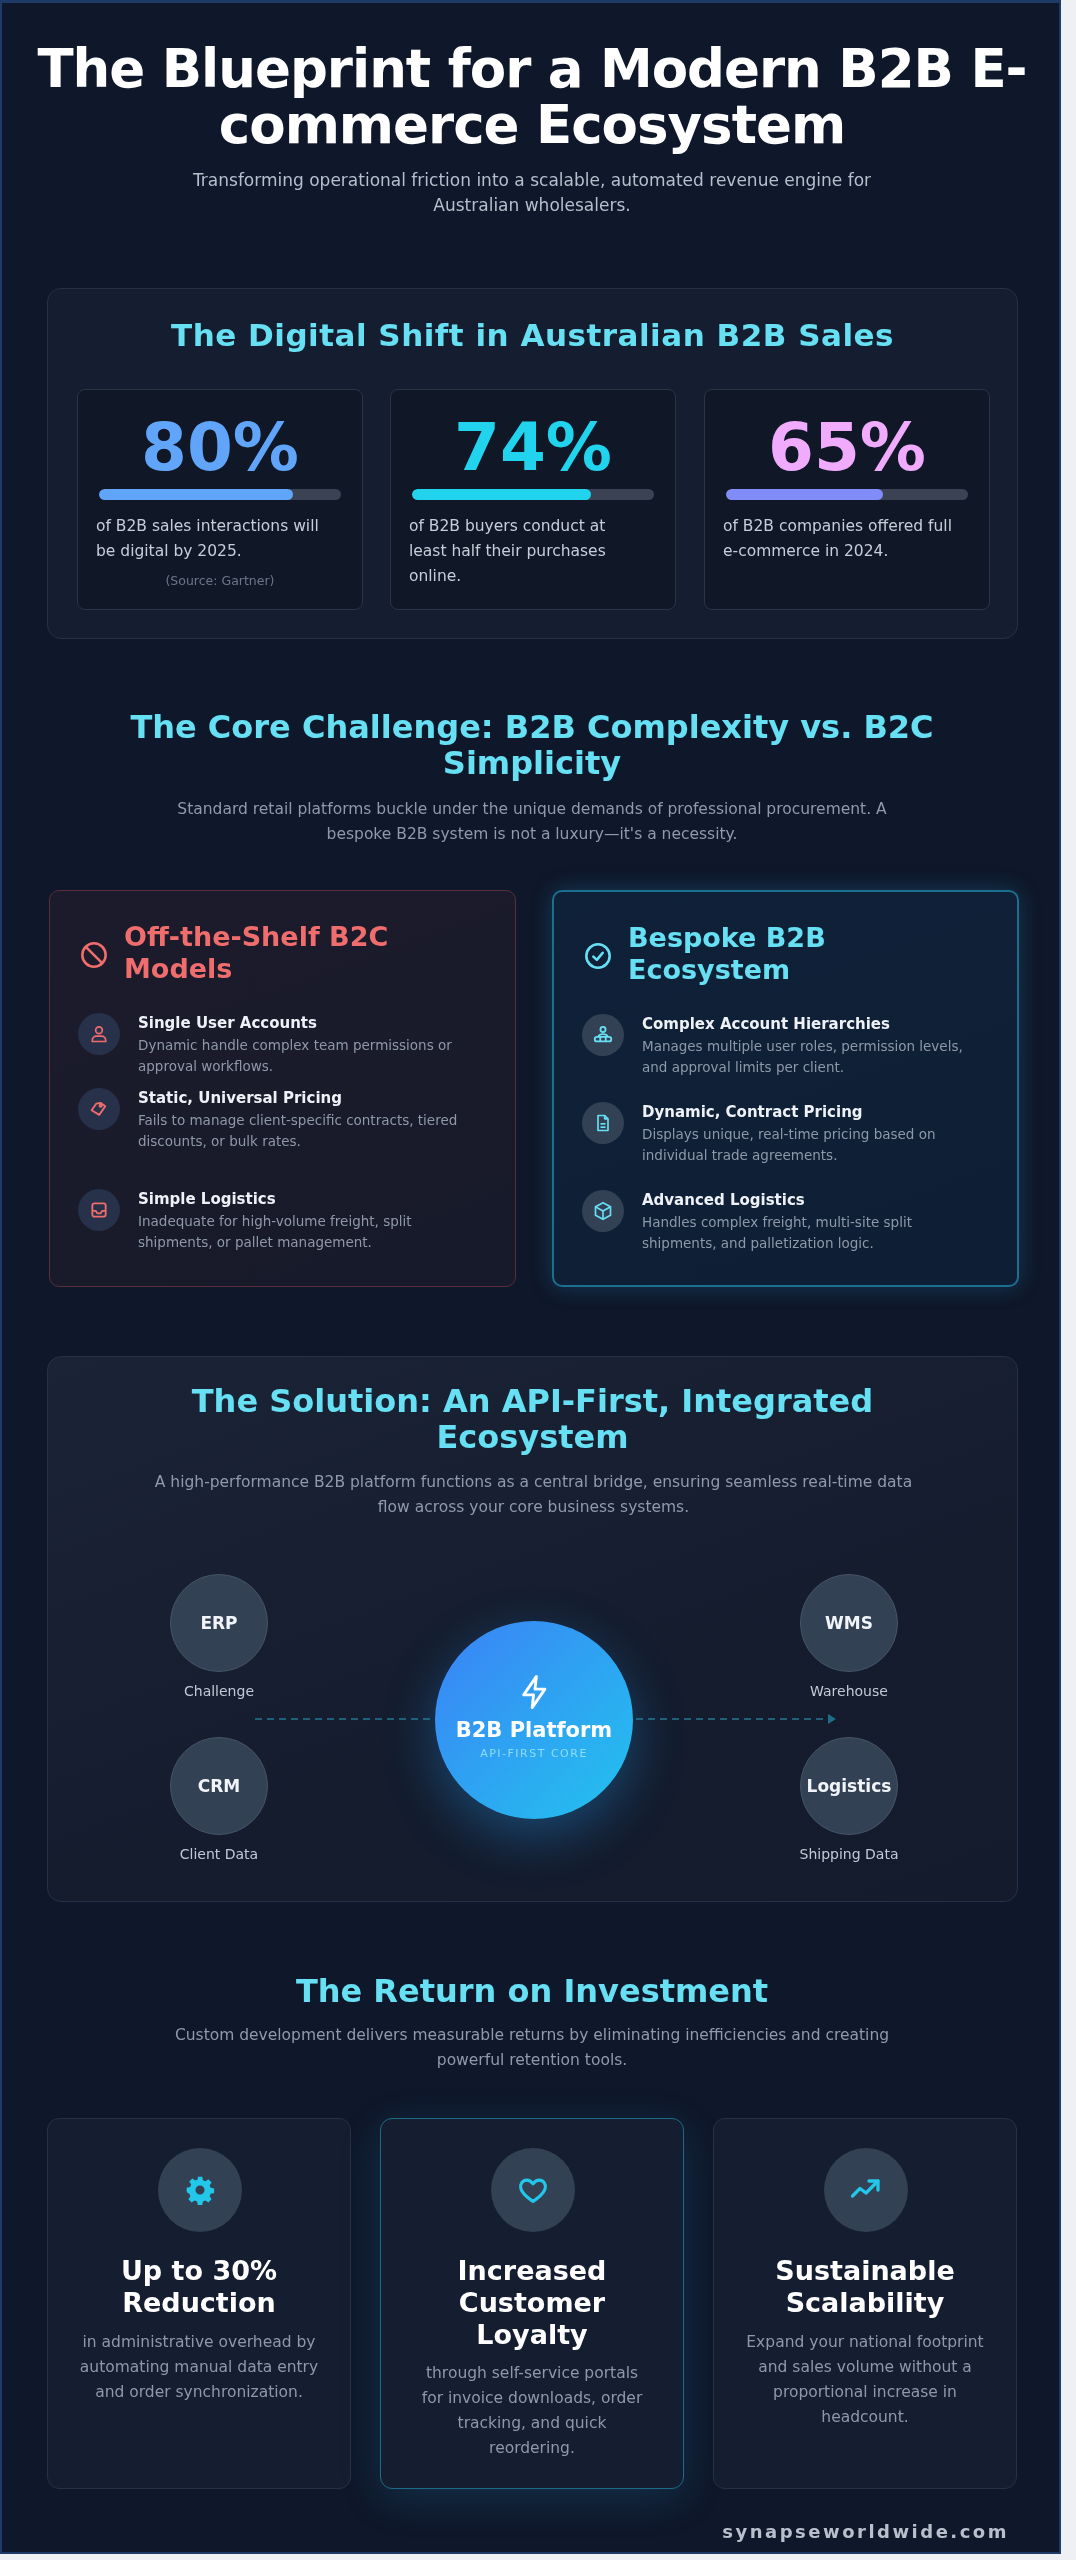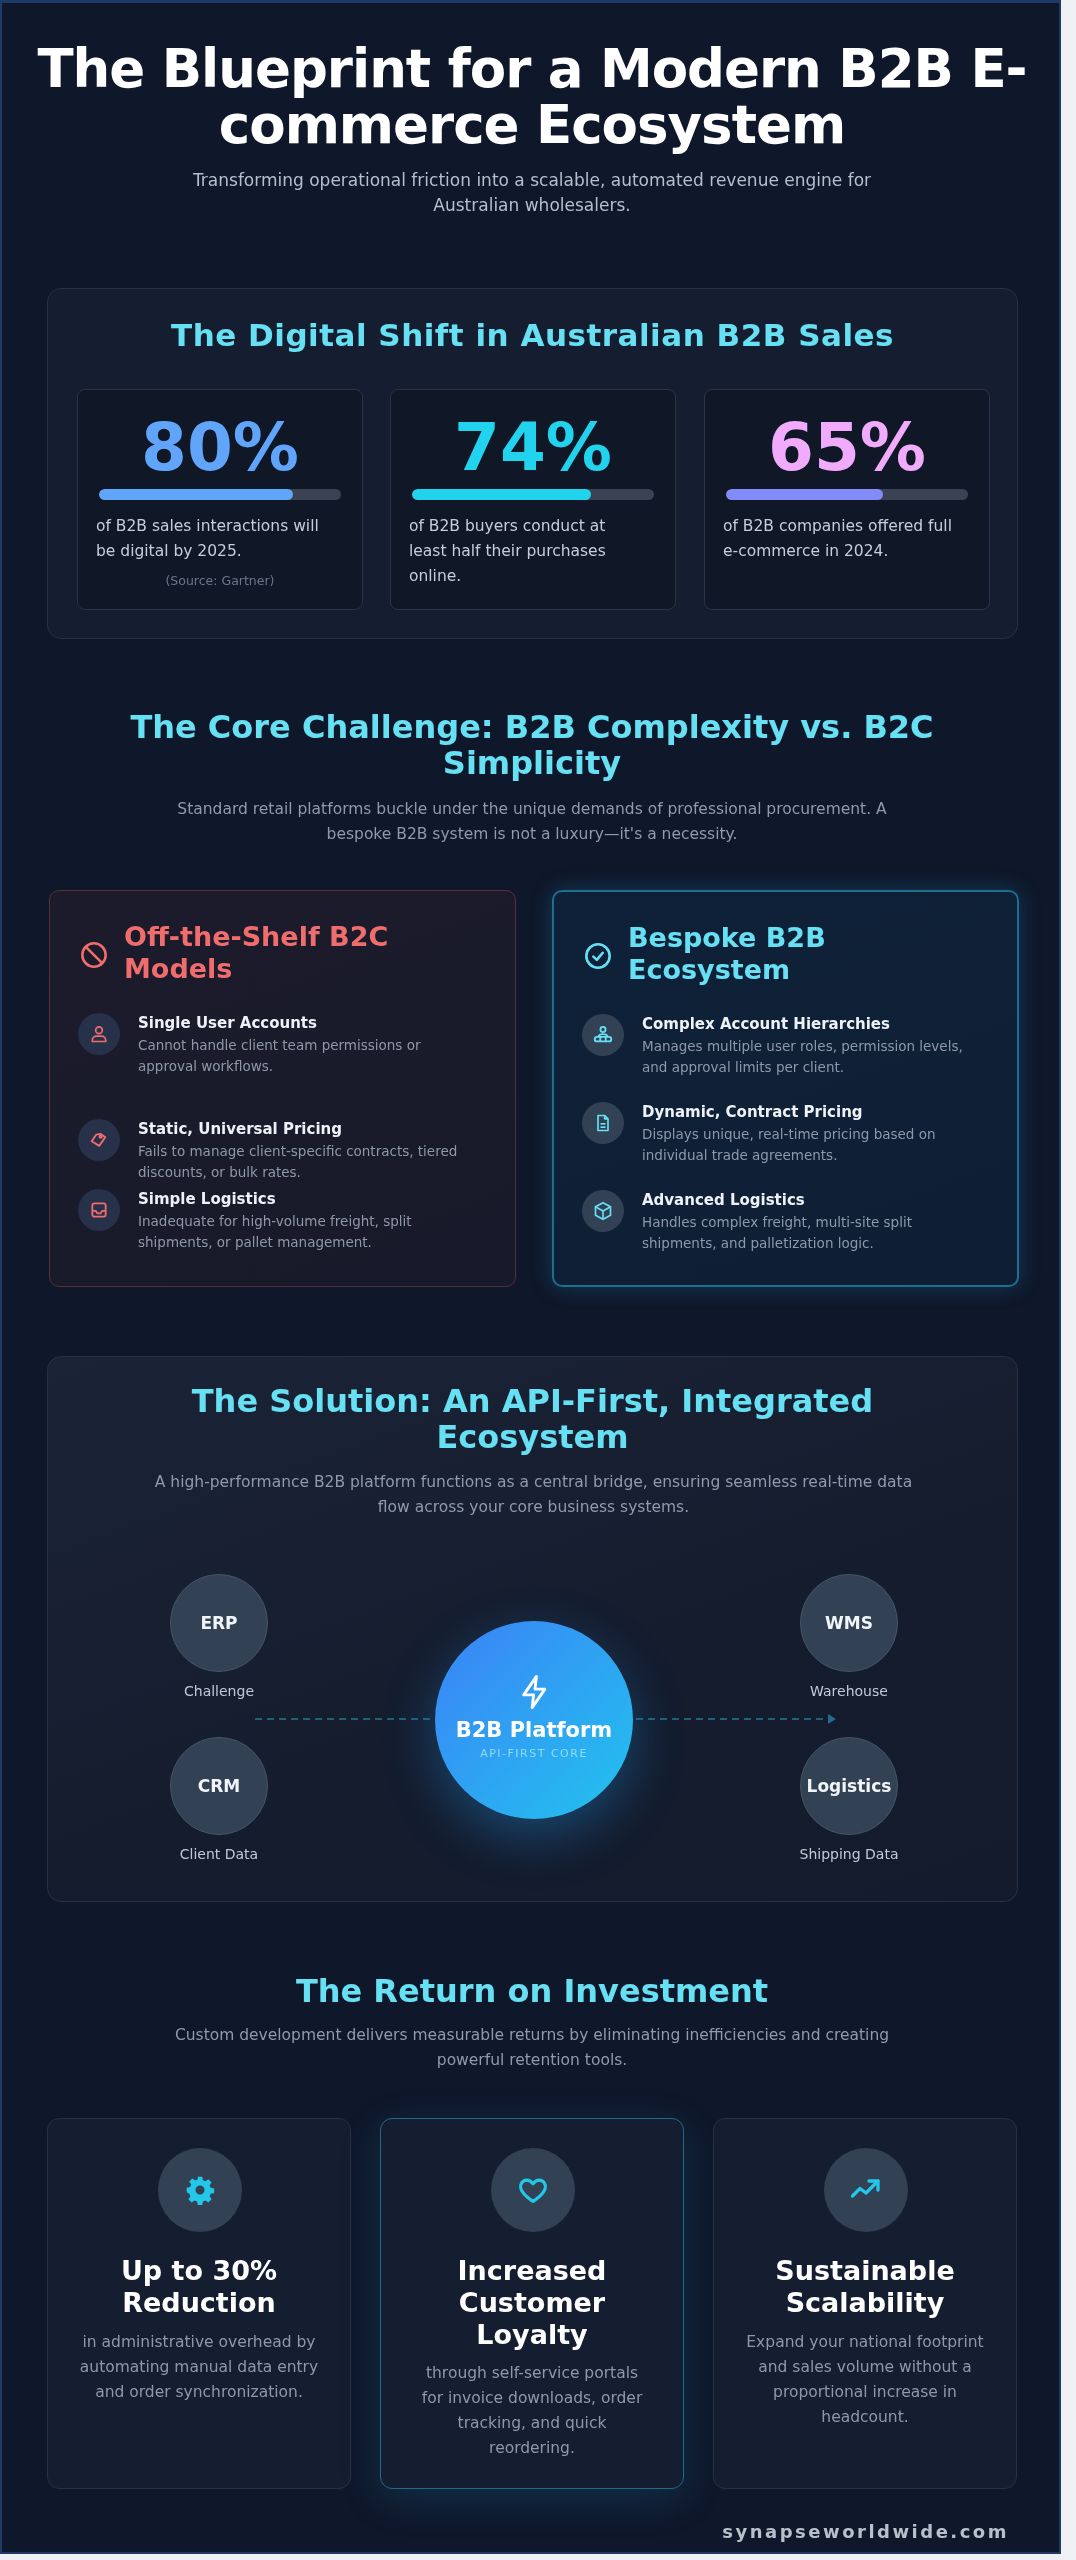--- a/index.html
+++ b/index.html
@@ -133,26 +133,26 @@
 
     <div class="cmp-item" style="top:122px;">
       <div class="ic" style="background:#27314a;">
         <svg width="20" height="20" viewBox="0 0 24 24" fill="none" stroke="#f06d6d" stroke-width="2">
             <circle cx="12" cy="7.5" r="4"></circle>
             <path d="M4 21v-1.5a5 5 0 0 1 5-5h6a5 5 0 0 1 5 5V21z"></path>
           </svg>
       </div>
       <div class="t">Single User Accounts</div>
       <div class="d">
-        <div>Cannot handle client team permissions or</div>
+        <div>Dynamic handle complex team permissions or</div>
         <div>approval workflows.</div>
       </div>
     </div>
 
-    <div class="cmp-item" style="top:228px;">
+    <div class="cmp-item" style="top:197px;">
       <div class="ic" style="background:#27314a;">
         <svg width="20" height="20" viewBox="0 0 24 24" fill="none" stroke="#f06d6d" stroke-width="2.2" stroke-linejoin="round">
             <path d="M3 12l7-7h5l5 5v0l-9 9z" transform="rotate(-10 12 12)"></path>
             <circle cx="14" cy="8" r="1.4"></circle>
           </svg>
       </div>
       <div class="t">Static, Universal Pricing</div>
       <div class="d">
         <div>Fails to manage client-specific contracts, tiered</div>
         <div>discounts, or bulk rates.</div>

